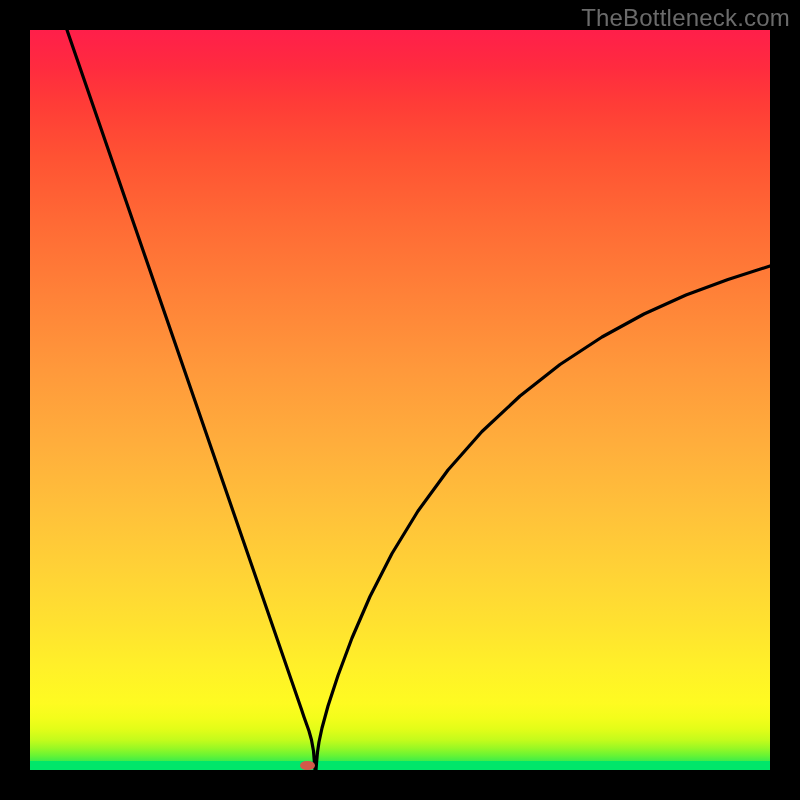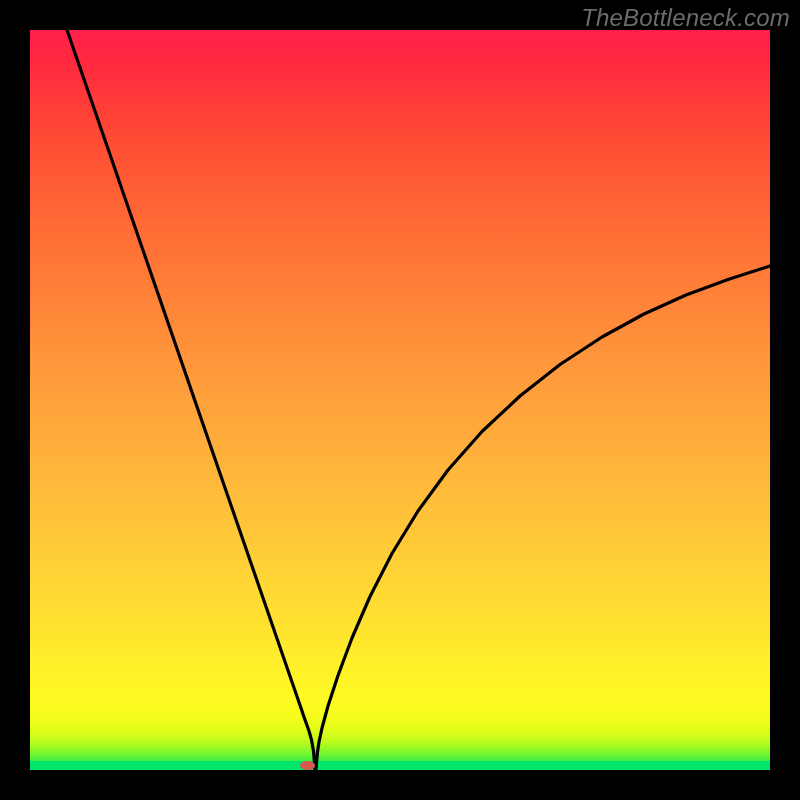--- a/index.html
+++ b/index.html
@@ -19,21 +19,20 @@
   }
   .watermark {
     position: absolute;
     top: 4px;
     right: 10px;
     color: #6b6b6b;
     font-size: 24px;
     font-weight: 400;
     letter-spacing: 0.2px;
     z-index: 5;
-    font-style: italic;
   }
   .plot {
     position: absolute;
     left: 30px;
     top: 30px;
     width: 740px;
     height: 740px;
     background: linear-gradient(
       to top,
       #00e66a 0%,

